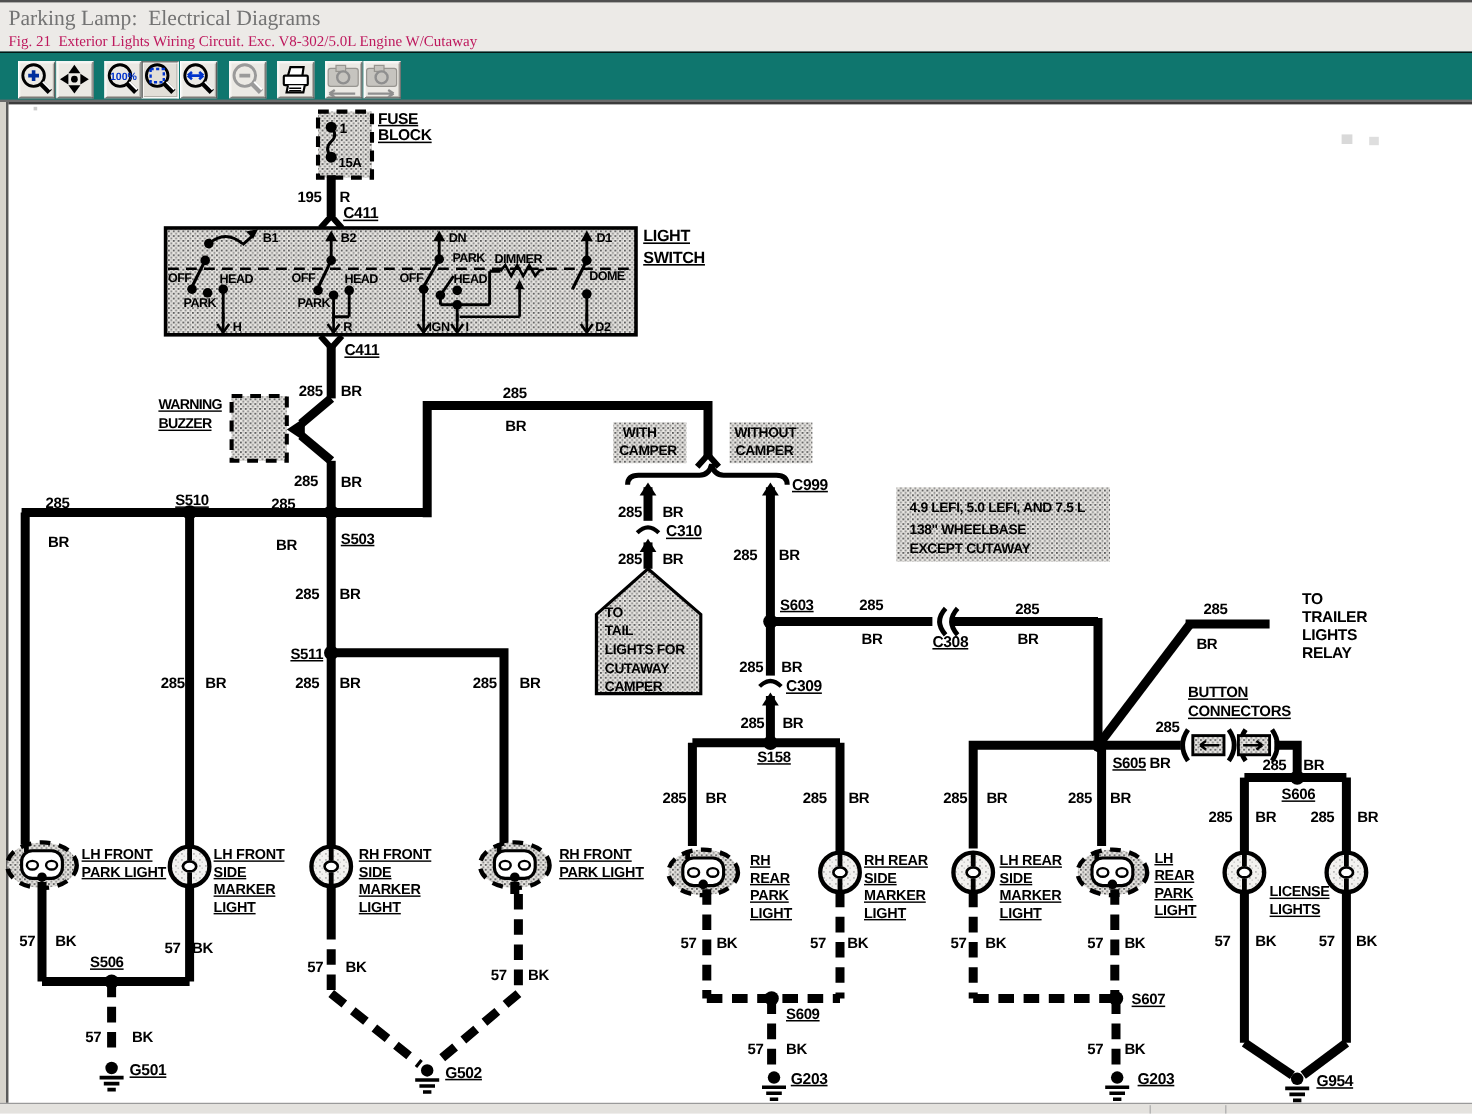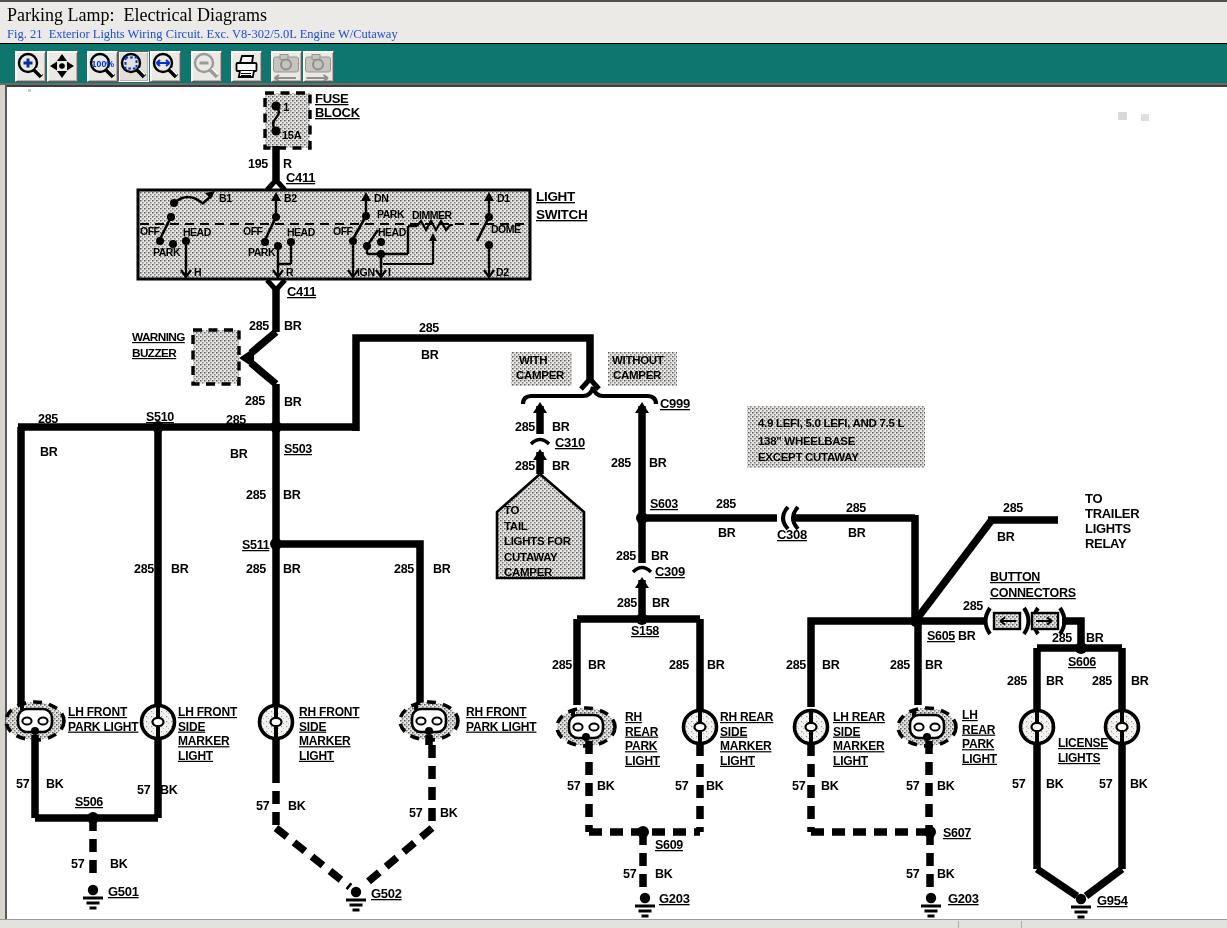--- a/index.html
+++ b/index.html
@@ -1,17 +1,17 @@
 <!DOCTYPE html>
 <html><head><meta charset="utf-8"><style>
 html,body{margin:0;padding:0;width:1227px;height:928px;background:#fff;overflow:hidden}
 *{box-sizing:border-box}
 #hdr{position:absolute;left:0;top:0;width:1227px;height:43px;background:#eceae7;border-top:2px solid #505050}
-#t1{position:absolute;left:7px;top:3px;font-family:"Liberation Serif",serif;font-size:18px;color:#000000;white-space:pre}
-#t2{position:absolute;left:7px;top:25px;font-family:"Liberation Serif",serif;font-size:12.5px;color:#1d4ed8;white-space:pre}
+#t1{position:absolute;left:7px;top:3px;font-family:"Liberation Serif",serif;font-size:18px;color:#737373;white-space:pre}
+#t2{position:absolute;left:7px;top:25px;font-family:"Liberation Serif",serif;font-size:12.5px;color:#be185d;white-space:pre}
 #tbar{position:absolute;left:0;top:43px;width:1227px;height:42px;background:#0f766e;border-top:1px solid #000;border-bottom:2px solid #6b6b6b}
 .btn{position:absolute;top:7px;width:31px;height:31px;background:#ebe9e4;border-top:1px solid #fff;border-left:1px solid #fff;border-right:1px solid #5f5f5f;border-bottom:1px solid #5f5f5f;box-shadow:inset 1px 1px 0 #f5f4f1, inset -1px -1px 0 #b4b1aa}
 .btn.pressed{border-top:1px solid #5f5f5f;border-left:1px solid #5f5f5f;border-right:1px solid #fff;border-bottom:1px solid #fff;background:#e2dfd8}
 .btn svg{position:absolute;left:0px;top:0px}
 #canv{position:absolute;left:0;top:85px;width:1227px;height:843px;background:#fff;border-top:2px solid #3c3c3c}
 #lstrip{position:absolute;left:0;top:85px;width:7px;height:835px;background:#d7d4cc;border-right:2px solid #5a5a5a}
 #bstrip{position:absolute;left:0;top:919px;width:1227px;height:9px;background:#e4e2de;border-top:1px solid #9a9a9a}
 #d1{position:absolute;left:958px;top:921px;width:1px;height:7px;background:#aaa}
 #d2{position:absolute;left:1021px;top:921px;width:1px;height:7px;background:#aaa}
 </style></head><body>

